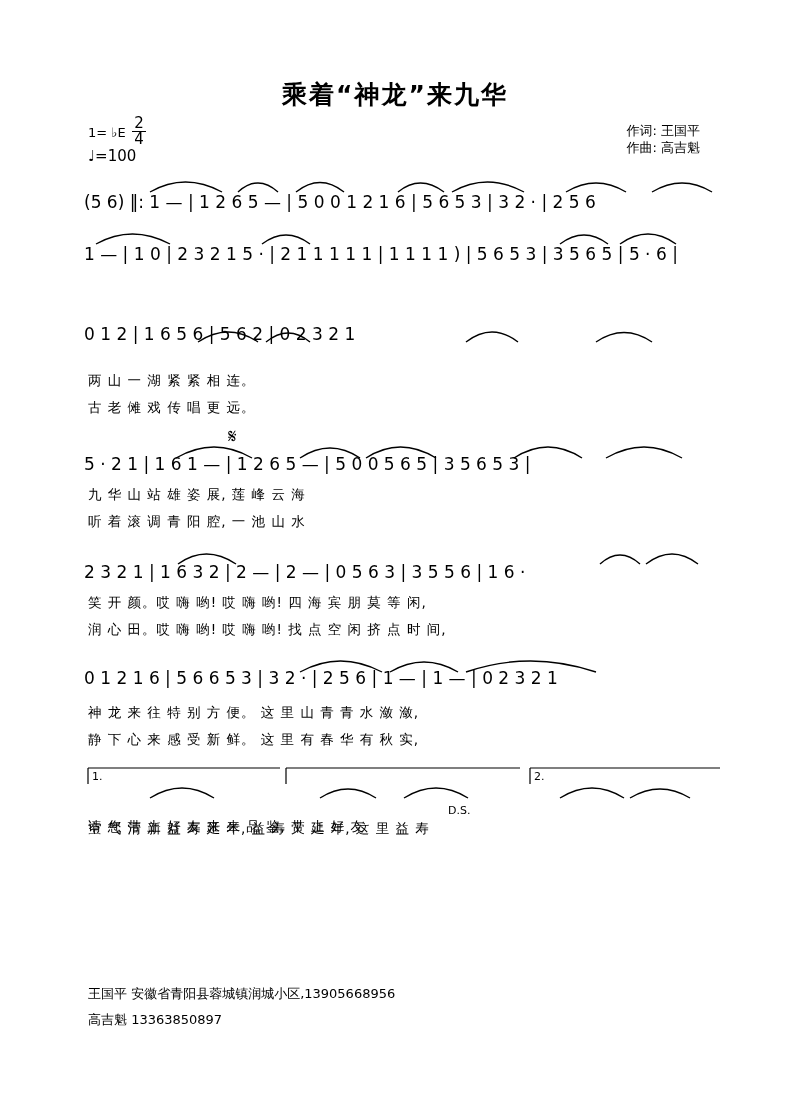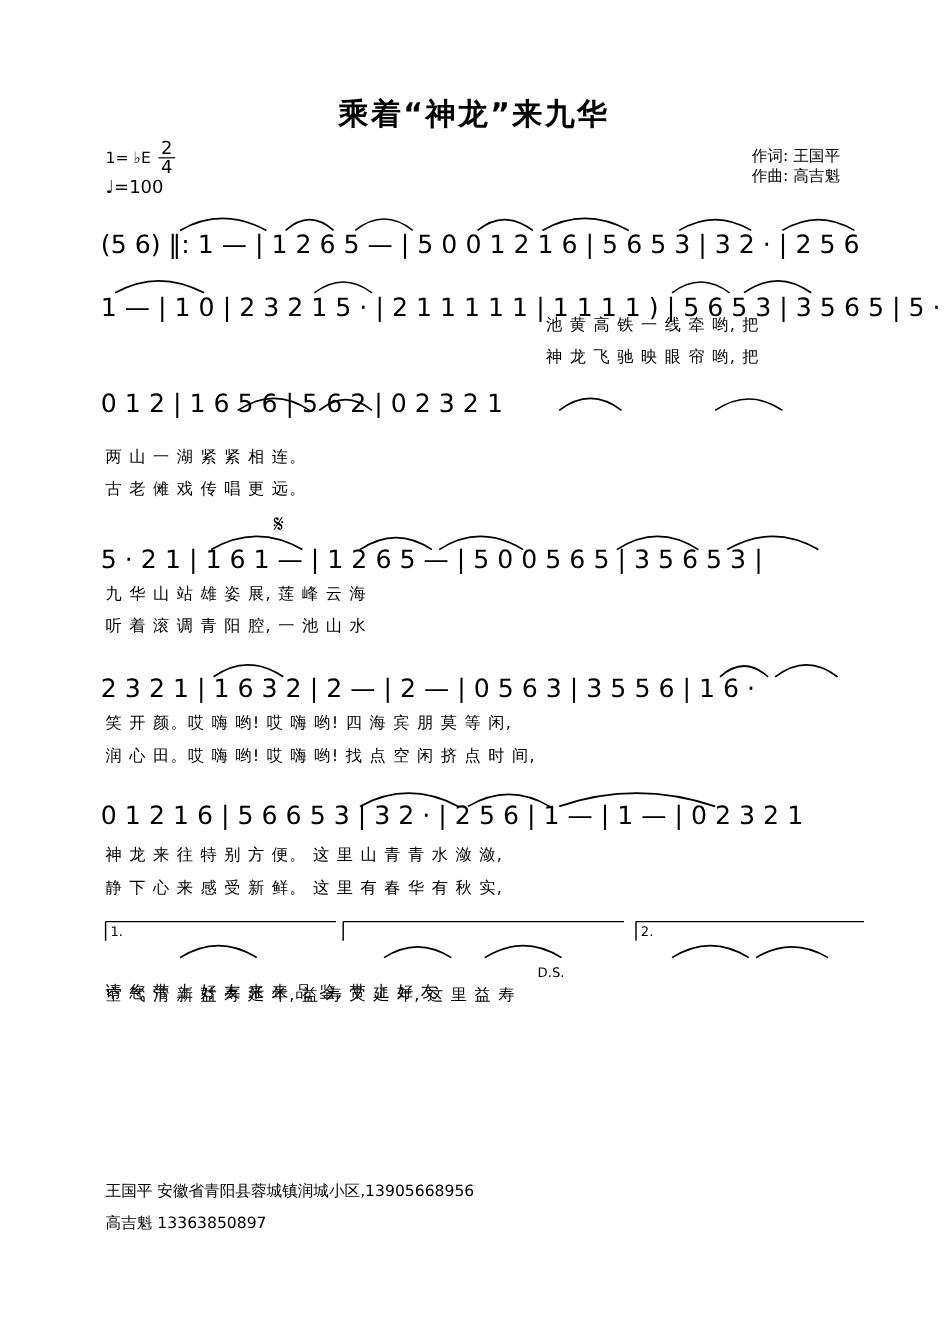--- a/index.html
+++ b/index.html
@@ -35,21 +35,21 @@
   }
   .keyblock .meter .num{display:block;border-bottom:1.6px solid #000;padding-bottom:1px;}
   .keyblock .meter .den{display:block;padding-top:1px;}
   .keyblock .tempo{position:absolute;top:22px;left:0;white-space:nowrap;font-size:15px;}
 
   
   .row{position:absolute;left:0;width:790px;}
   .notes{
     position:absolute;left:84px;right:60px;
     font-family:"DejaVu Sans", sans-serif;
-    font-size:21px;
+    font-size:17px;
     letter-spacing:0px;
     white-space:nowrap;
   }
   .lyr{
     position:absolute;left:84px;
     font-family:"DejaVu Sans", sans-serif;
     font-size:13.5px;
     white-space:nowrap;
     letter-spacing:1px;
   }
@@ -103,24 +103,20 @@
   <div class="row" style="top:220px;height:60px;">
     <svg class="slurlayer" width="790" height="60">
       <path d="M96,24 Q132,4 170,24" fill="none" stroke="#000" stroke-width="1.4"></path>
       <path d="M262,24 Q286,6 310,24" fill="none" stroke="#000" stroke-width="1.4"></path>
       <path d="M560,24 Q584,6 608,24" fill="none" stroke="#000" stroke-width="1.4"></path>
       <path d="M620,24 Q648,4 676,24" fill="none" stroke="#000" stroke-width="1.4"></path>
     </svg>
     <div class="notes" style="top:24px;">1  —  | 1  0 | 2 3 2 1  5 ·  | 2  1 1 1 1 1 | 1 1 1 1 ) | 5 6 5 3 | 3 5 6  5  | 5 ·  6 |</div>
   </div>
 
-  <div class="row" style="top:262px;height:56px;">
-    <div class="lyr" style="top:0px;left:455px;">池 黄 高 铁 一 线 牵 哟,      把</div>
-    <div class="lyr" style="top:27px;left:455px;">神 龙 飞 驰 映 眼 帘 哟,      把</div>
-  </div>
 
   <div class="row" style="top:320px;height:100px;">
     <svg class="slurlayer" width="790" height="100">
       <path d="M198,22 Q228,2 258,22" fill="none" stroke="#000" stroke-width="1.4"></path>
       <path d="M266,22 Q288,4 310,22" fill="none" stroke="#000" stroke-width="1.4"></path>
       <path d="M466,22 Q492,2 518,22" fill="none" stroke="#000" stroke-width="1.4"></path>
       <path d="M596,22 Q624,3 652,22" fill="none" stroke="#000" stroke-width="1.4"></path>
     </svg>
     <div class="notes" style="top:4px;">0 1  2 | 1 6  5 6 | 5 6 2 | 0 2 3 2 1</div>
     <div class="lyr" style="top:52px;left:88px;">两 山 一 湖 紧 紧 相 连。</div>

